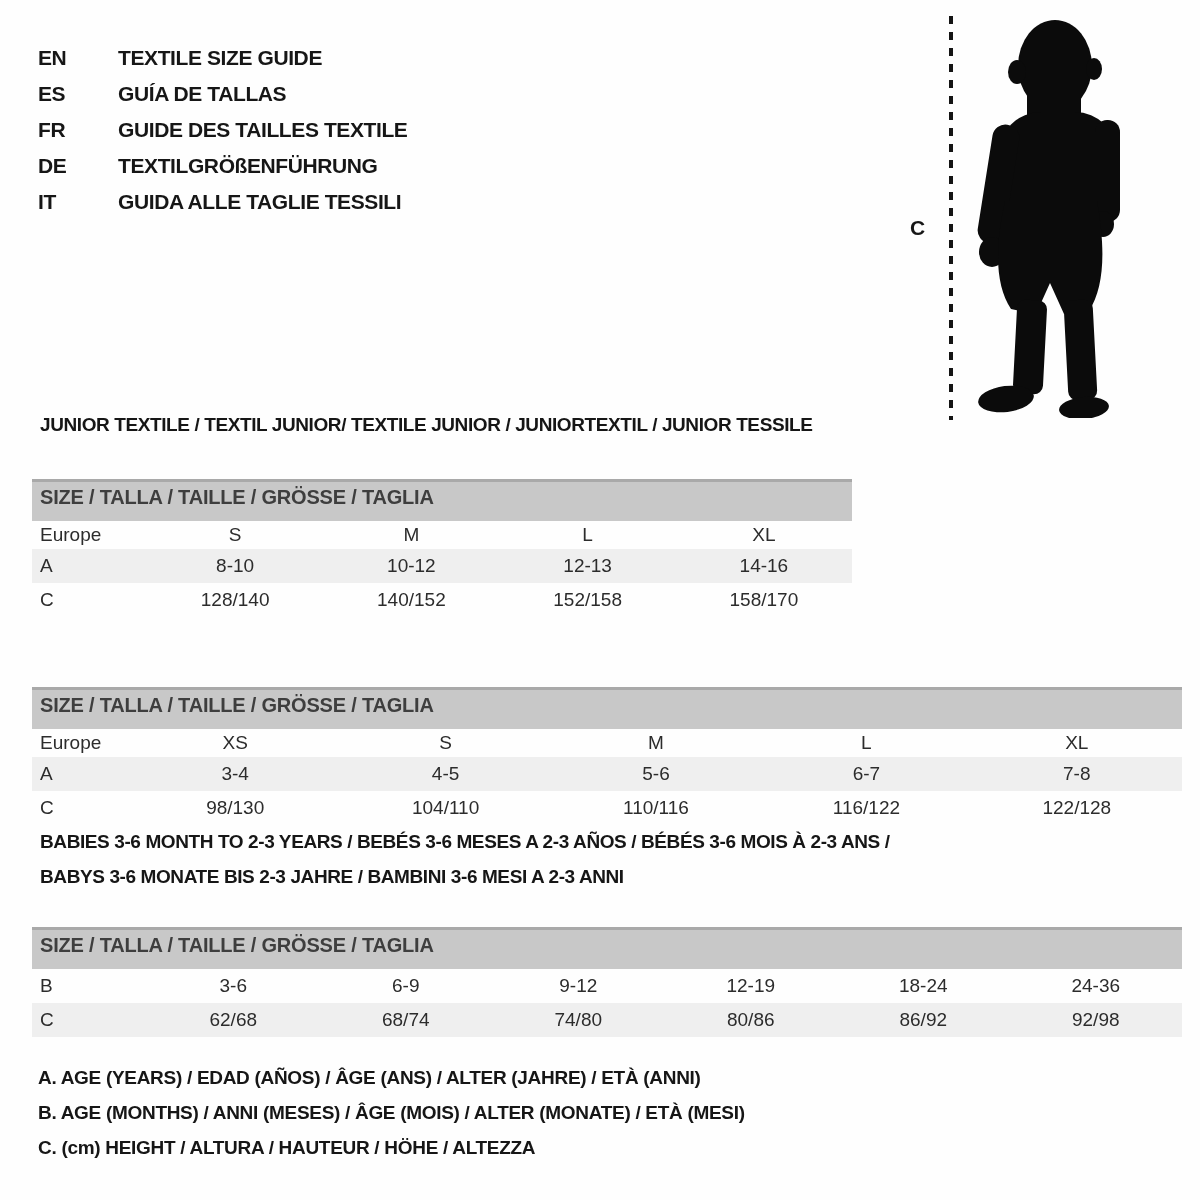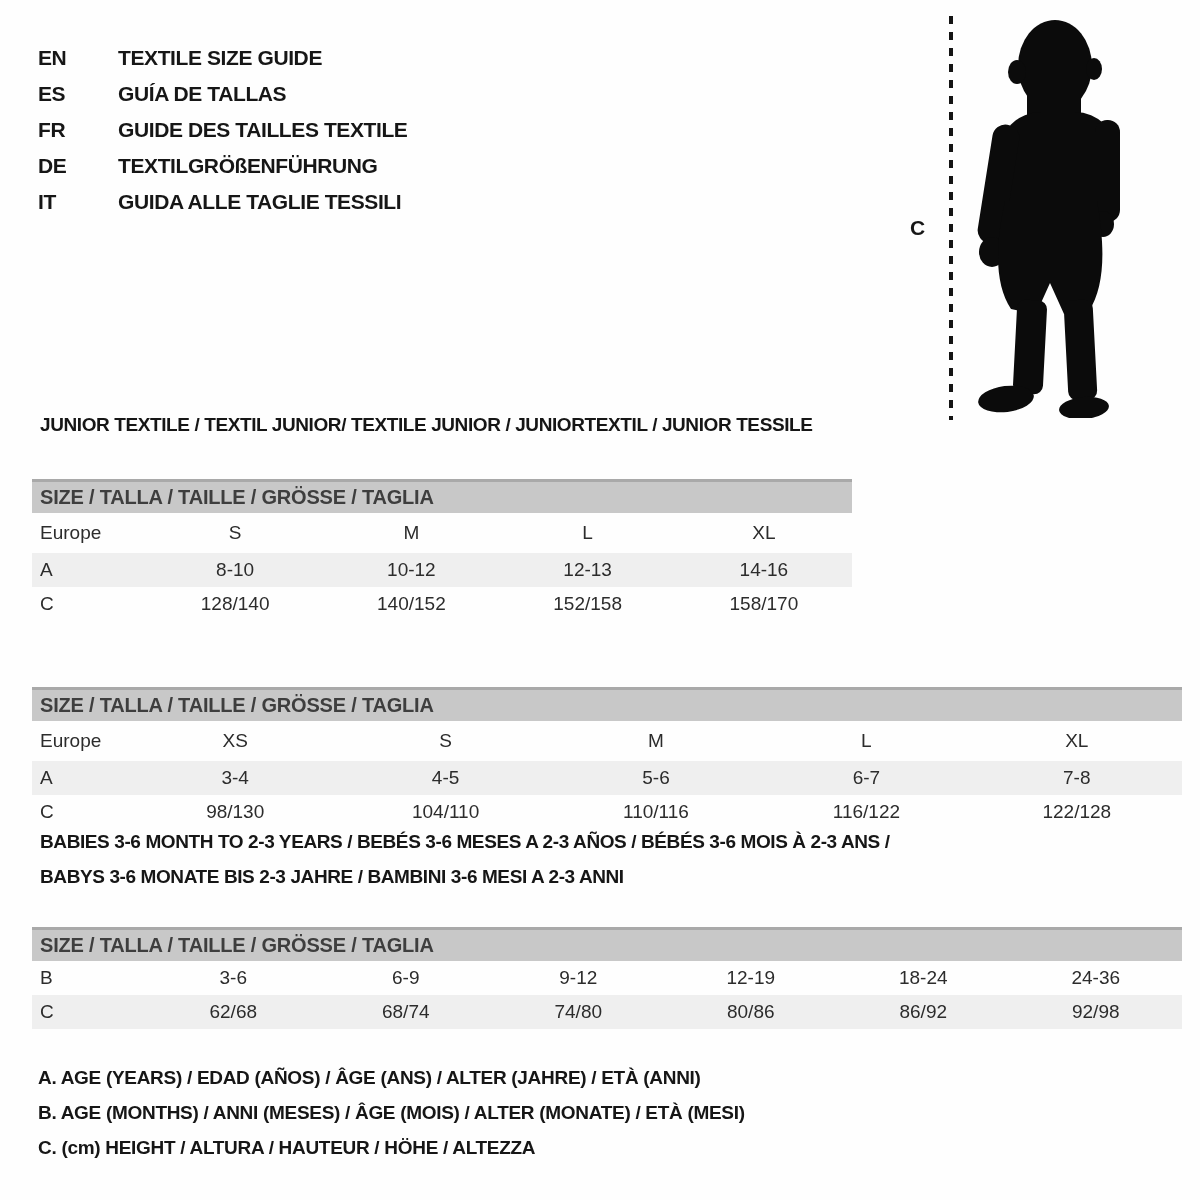--- a/index.html
+++ b/index.html
@@ -27,25 +27,25 @@
   .toddler{position:absolute;left:963px;top:18px;width:172px;height:400px;}
   .toddler .ink{fill:var(--silhouette);}
 
   
   .sec-title{position:absolute;left:40px;font-size:19px;font-weight:700;letter-spacing:-0.4px;white-space:nowrap;color:var(--ink);}
   .sec-title sub{font-size:13px;vertical-align:-4px;font-weight:700;}
   .two-line{line-height:35px;}
 
   
   .sgtable{position:absolute;left:32px;}
-  .sgbar{height:34px;background:var(--bar-bg);border-top:3px solid var(--bar-edge);
+  .sgbar{height:42px;background:var(--bar-bg);border-top:3px solid var(--bar-edge);
     font-size:20px;font-weight:700;color:var(--bar-text);letter-spacing:-0.2px;
     line-height:30px;padding-left:8px;}
   .trow{display:grid;align-items:center;font-size:19px;color:var(--table-ink);}
-  .trow.h36{height:40px;}
+  .trow.h36{height:28px;}
   .trow.h34{height:34px;}
   .trow.shaded{background:var(--row-shade);}
   .trow .c{text-align:center;white-space:nowrap;}
   .trow .lbl{text-align:left;padding-left:8px;}
   .cols-j{grid-template-columns:115px repeat(4,1fr);}
   .cols-c{grid-template-columns:98px repeat(5,1fr);}
   .cols-b{grid-template-columns:115px repeat(6,1fr);}
   .w-j{width:820px;}
   .w-cb{width:1150px;}
 

